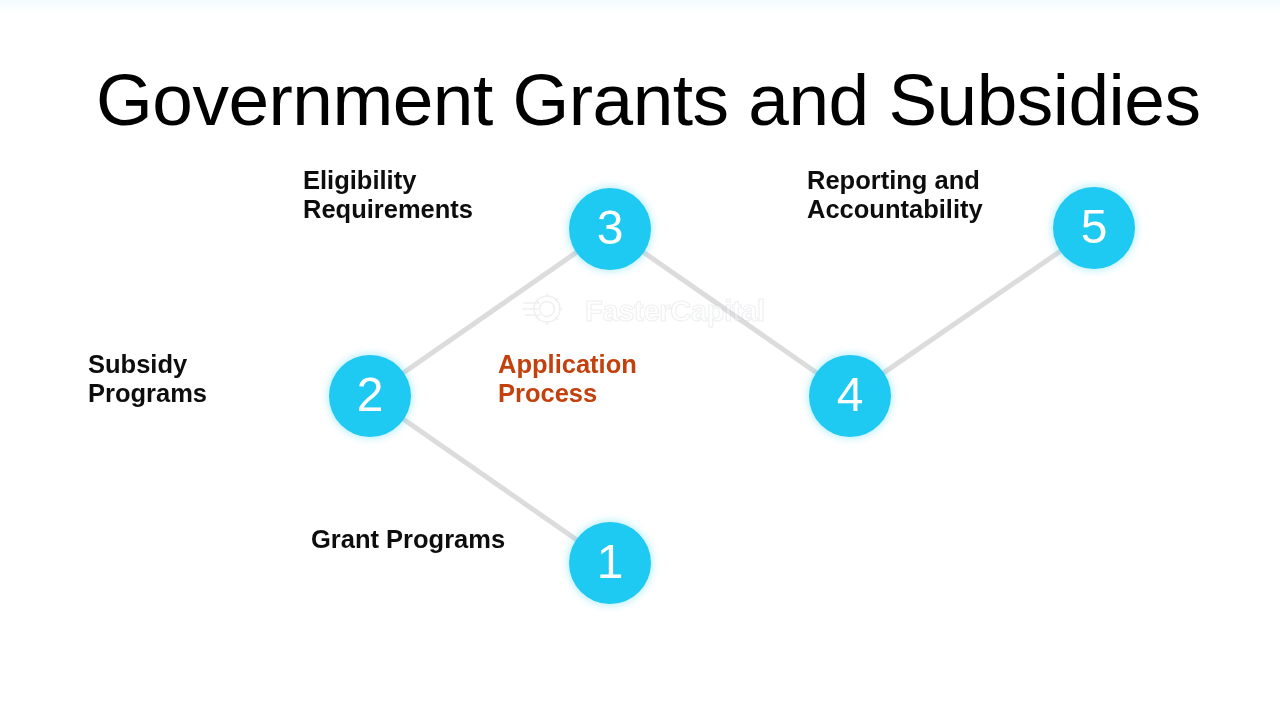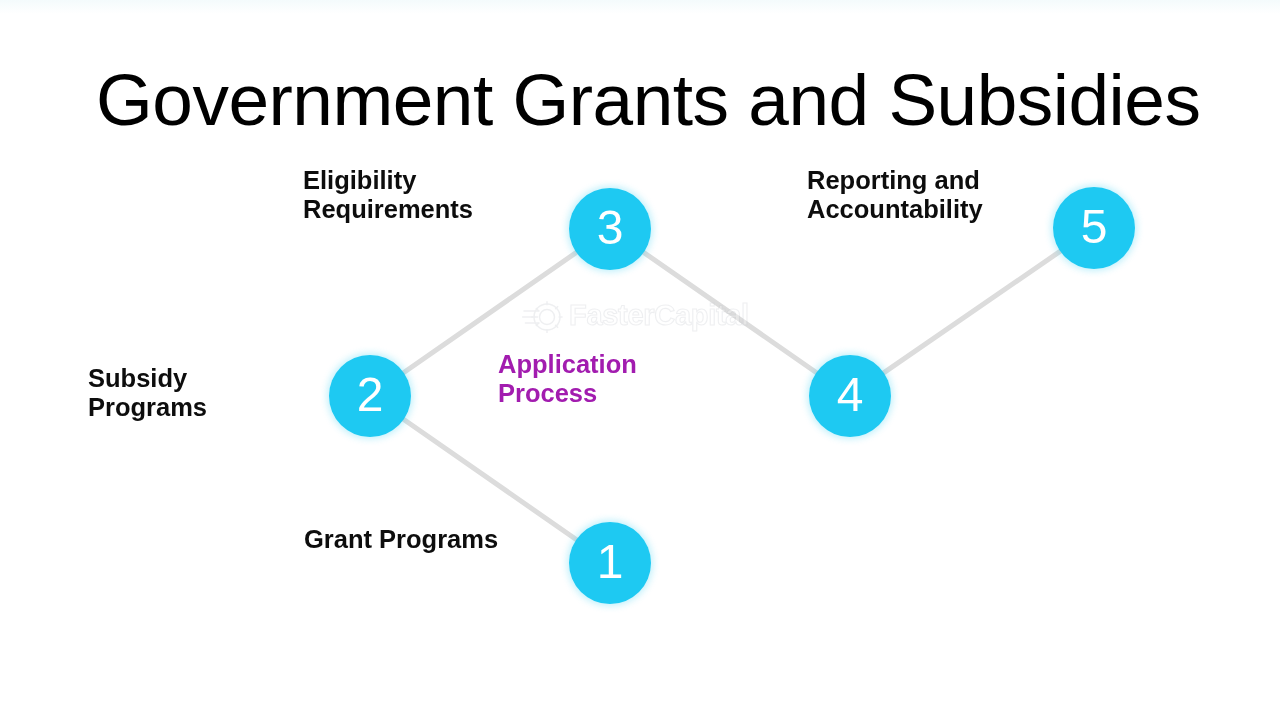--- a/index.html
+++ b/index.html
@@ -89,26 +89,26 @@
     font-weight: 700;
     white-space: pre-line;
     z-index: 2;
   }
   .label-right { text-align: left; }
 
   
   #watermark {
     position: absolute;
     left: 522px;
-    top: 300px;
+    top: 284px;
     width: 248px;
     height: 42px;
     display: flex;
-    align-items: flex-start;
-    gap: 5px;
+    align-items: flex-end;
+    gap: 21px;
     opacity: 0.30;
     z-index: 5;
     pointer-events: none;
   }
   #watermark .wm-text {
     font-size: 29px;
     line-height: 30px;
     font-weight: 700;
     color: #ffffff;
     -webkit-text-stroke: 1.1px #c9ccd2;
@@ -148,26 +148,26 @@
           <span class="node-num" style="color: rgb(255, 255, 255);">3</span>
         </div>
         <div class="node" style="left: 850px; top: 396px; width: 82px; height: 82px; margin-left: -41px; margin-top: -41px; background: rgb(30, 201, 242);">
           <span class="node-num" style="color: rgb(255, 255, 255);">4</span>
         </div>
         <div class="node" style="left: 1094px; top: 228px; width: 82px; height: 82px; margin-left: -41px; margin-top: -41px; background: rgb(30, 201, 242);">
           <span class="node-num" style="color: rgb(255, 255, 255);">5</span>
         </div>
       </div>
     <div id="labels-layer">
-        <div class="node-label label-right" style="left: 304px; top: 525px; color: rgb(13, 13, 13);">Grant Programs</div>
-        <div class="node-label label-right" style="left: 88px; top: 350px; color: rgb(13, 13, 13); margin-top: 14px;">Subsidy
+        <div class="node-label label-right" style="left: 311px; top: 525px; color: rgb(13, 13, 13);">Grant Programs</div>
+        <div class="node-label label-right" style="left: 88px; top: 350px; color: rgb(13, 13, 13);">Subsidy
 Programs</div>
         <div class="node-label label-right" style="left: 303px; top: 166px; color: rgb(13, 13, 13);">Eligibility
 Requirements</div>
-        <div class="node-label label-right" style="left: 498px; top: 350px; color: #a21caf;">Application
+        <div class="node-label label-right" style="left: 498px; top: 350px; color: #c2410c;">Application
 Process</div>
         <div class="node-label label-right" style="left: 807px; top: 166px; color: rgb(13, 13, 13);">Reporting and
 Accountability</div>
       </div>
 
   </div>
 
   <div id="watermark">
     <span>
       <svg width="42" height="34" viewBox="0 0 42 34" aria-hidden="true">

